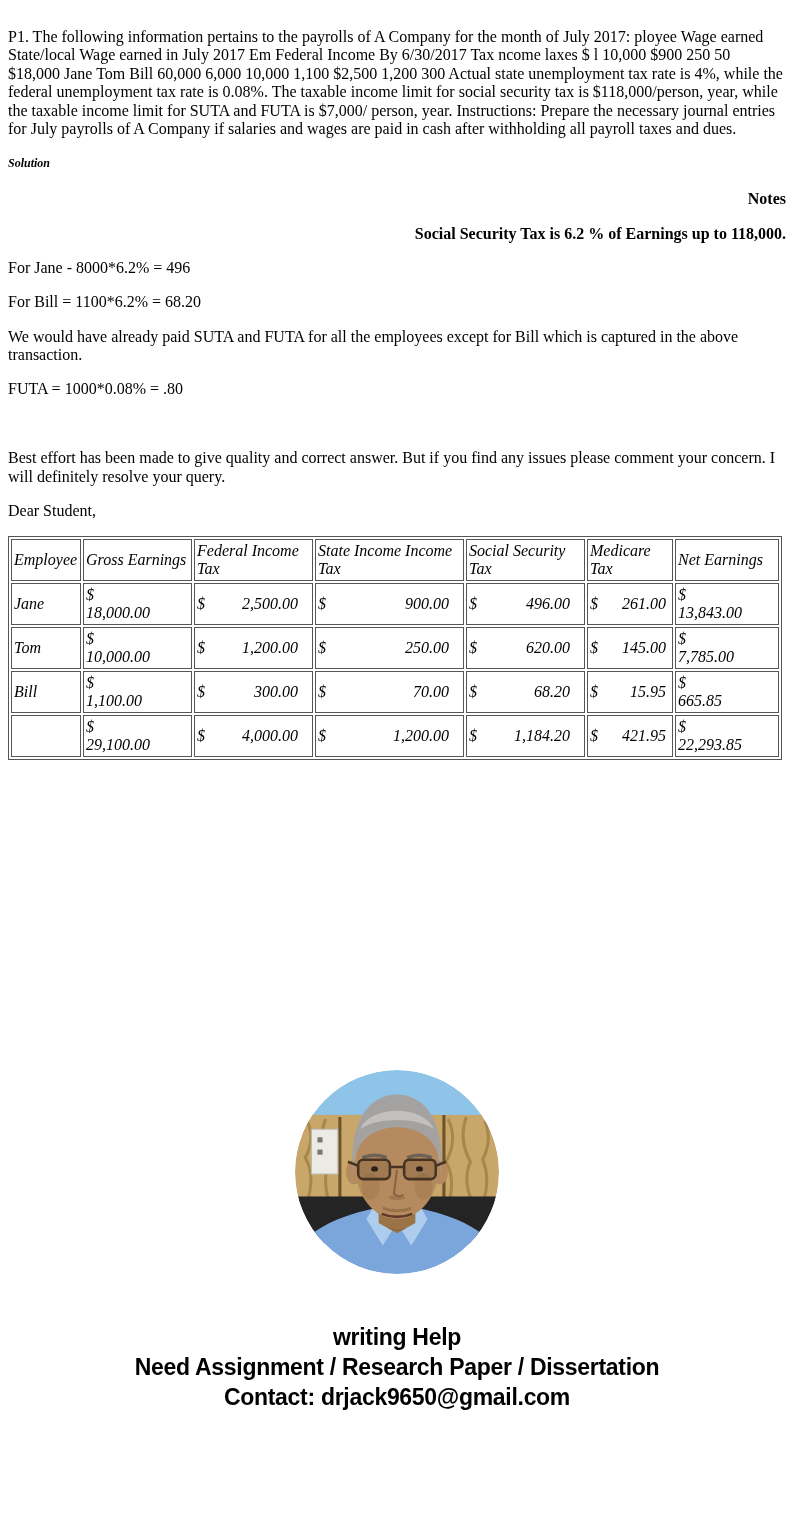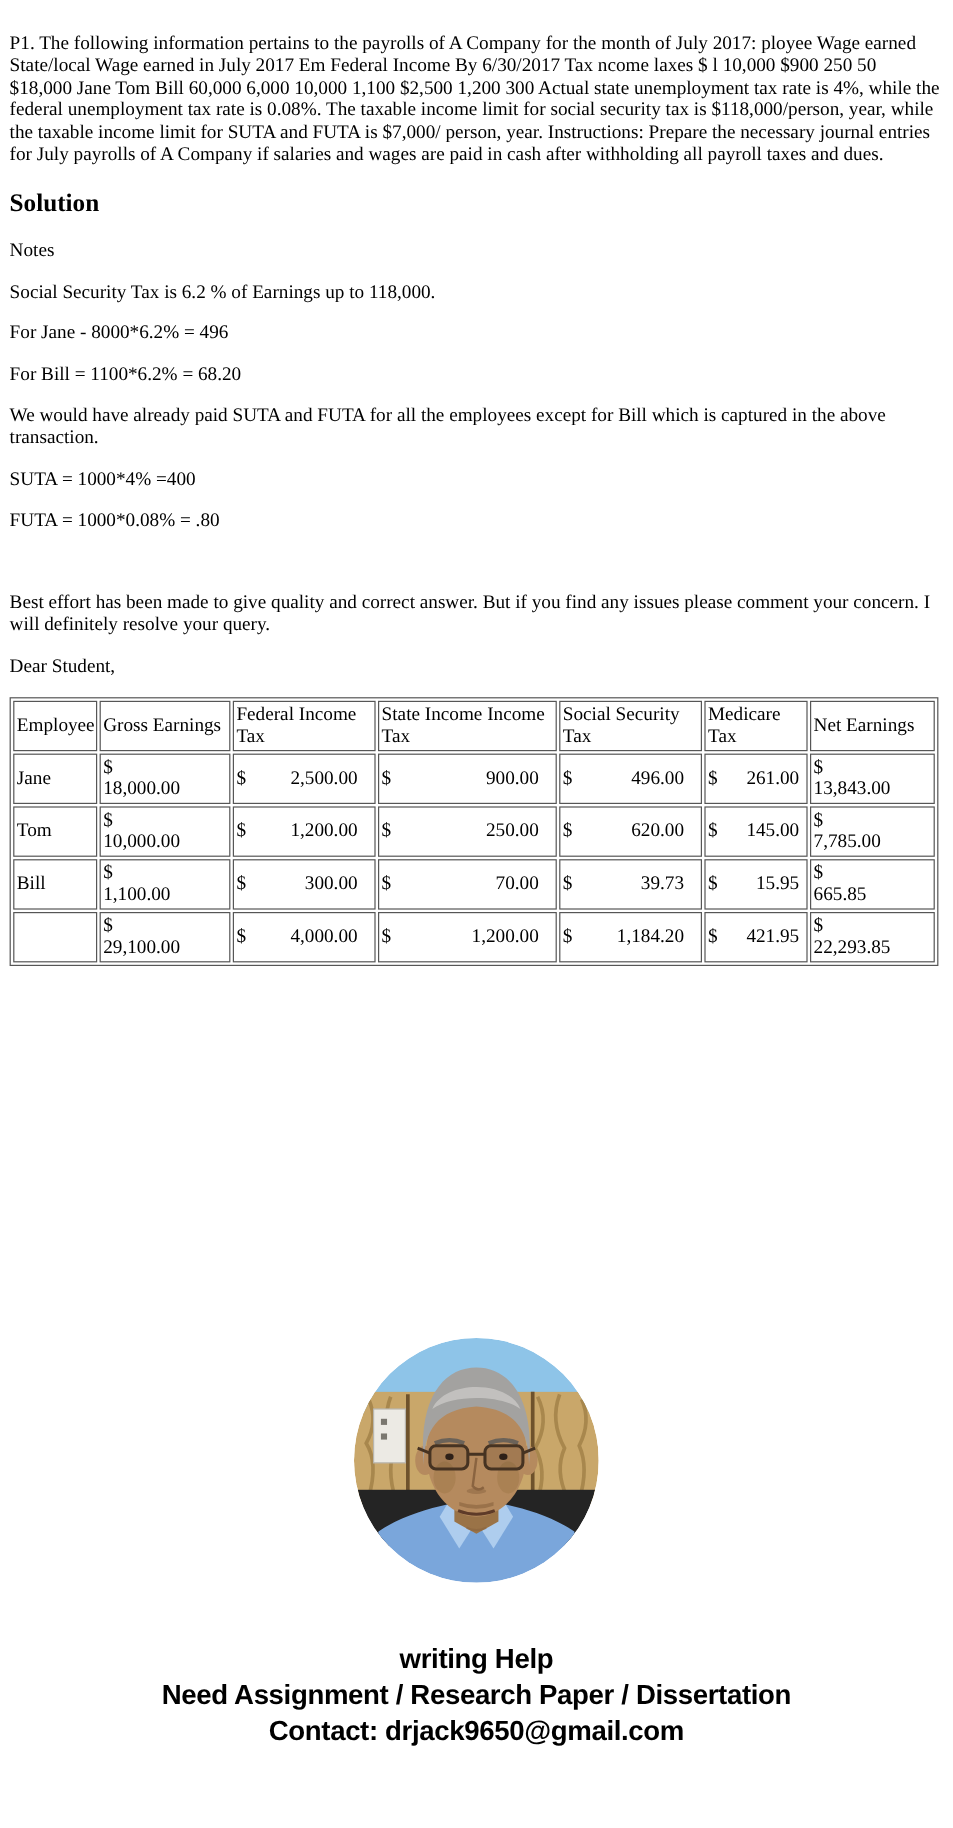--- a/index.html
+++ b/index.html
@@ -19,34 +19,36 @@
   .doc {
     padding: 8px;
   }
   p {
     margin: 16px 0;
   }
   p.first {
     margin-top: 20px;
   }
   h3.solution {
-    font-size: 21px;
+    font-size: 12px;
     font-weight: bold;
     margin: 19px 0;
-  }
-  .b { font-weight: normal; }
+    font-style: italic;
+  }
+  .b { font-weight: bold; text-align: right; }
   p.spacer { min-height: 18px; }
 
   
   table.payroll {
     border-collapse: separate;
     border-spacing: 2px;
     border: 1px solid #565656;
     table-layout: fixed;
     width: 680px;
+    font-style: italic;
   }
   table.payroll th,
   table.payroll td {
     border: 1px solid #565656;
     padding: 1px 2px;
     font-weight: normal;
     text-align: left;
     vertical-align: middle;
     font-size: 16px;
     overflow: hidden;
@@ -101,21 +103,20 @@
 
   <p class="b">Social Security Tax is 6.2 % of Earnings up to 118,000.</p>
 
   <p>For Jane - 8000*6.2% = 496</p>
   <p>For Bill = 1100*6.2% = 68.20</p>
 
 
 
   <p>We would have already paid SUTA and FUTA for all the employees except for Bill which is captured in the above transaction.</p>
 
-  <p>SUTA = 1000*4% =400</p>
   <p>FUTA = 1000*0.08% = .80</p>
 
   <p class="spacer">&nbsp;</p>
 
   <p>Best effort has been made to give quality and correct answer. But if you find any issues please comment your concern. I will definitely resolve your query.</p>
 
   <p>Dear Student,</p>
 
   <table class="payroll">
     <colgroup>
@@ -209,21 +210,21 @@
           </td>
       <td>
             <span class="money">
               <span class="cur">$</span>
               <span class="amt">70.00</span>
             </span>
           </td>
       <td>
             <span class="money">
               <span class="cur">$</span>
-              <span class="amt">39.73</span>
+              <span class="amt">68.20</span>
             </span>
           </td>
       <td>
             <span class="money tight">
               <span class="cur">$</span>
               <span class="amt">15.95</span>
             </span>
           </td>
       <td><span class="stack"><span class="cur">$</span><span class="amt">665.85</span></span></td>
     </tr>

